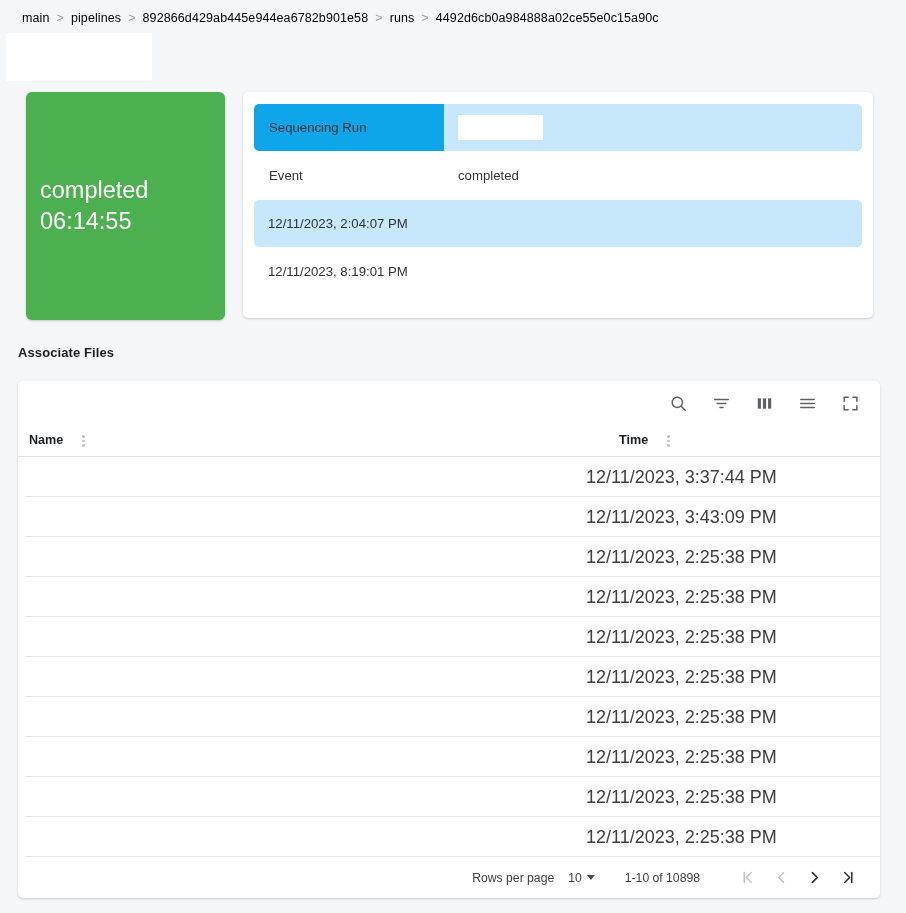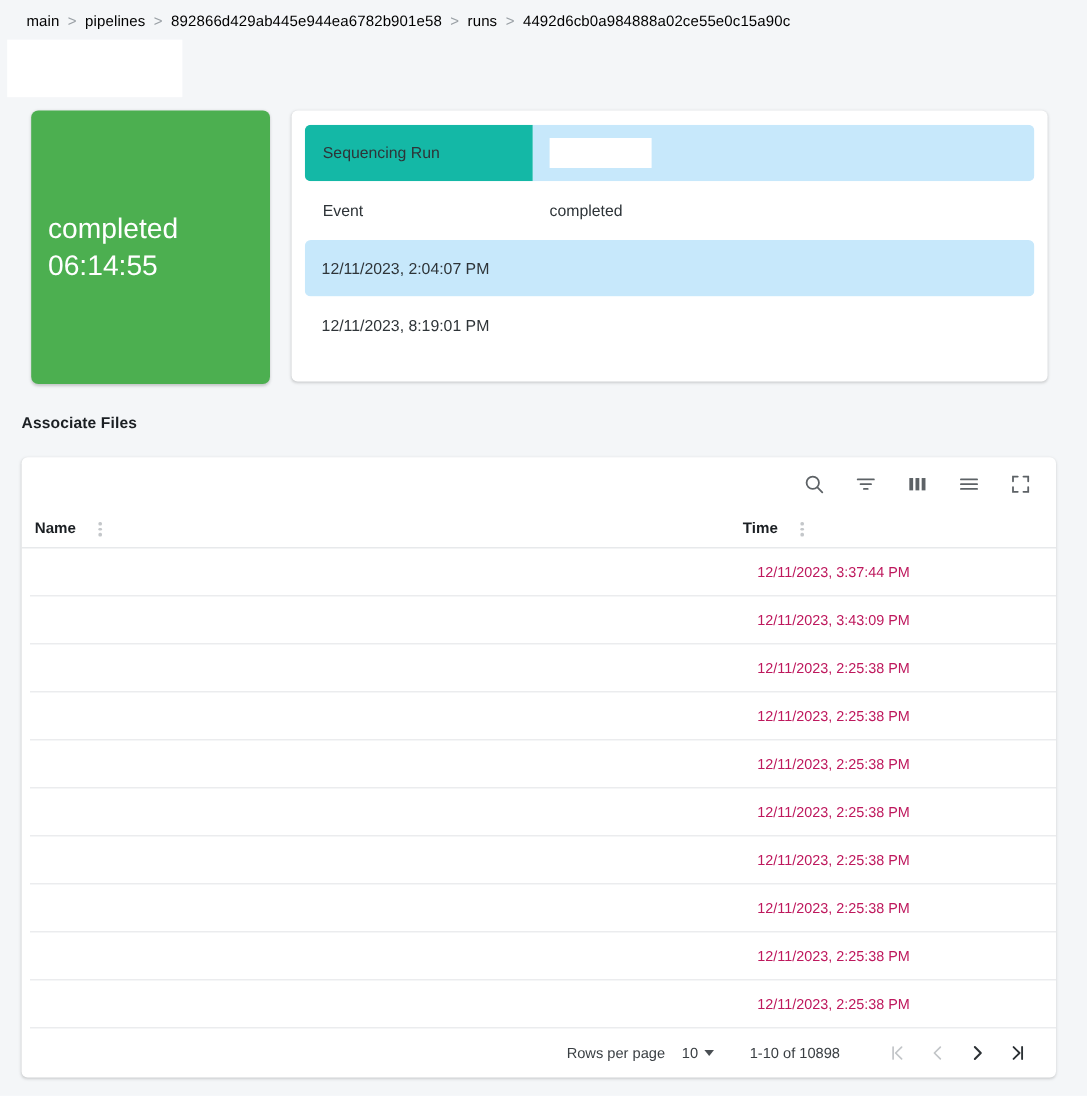--- a/index.html
+++ b/index.html
@@ -96,21 +96,21 @@
     color: #2e3438;
   }
   .detail-value {
     flex: 1;
     display: flex;
     align-items: center;
     padding-left: 14px;
     font-size: 13.2px;
     color: #2e3438;
   }
-  .detail-row.hl .detail-label { background: #14b8a6; }
+  .detail-row.hl .detail-label { background: #0ea5e9; }
   .detail-row.hl .detail-value { background: #c7e8fb; }
   .redact-inline {
     display: inline-block;
     width: 85px;
     height: 25px;
     background: #ffffff;
   }
 
   
   .section-title {
@@ -204,23 +204,23 @@
   }
   .cell-name {
     position: absolute;
     left: 11px;
     width: 270px;
     font-size: 13px;
     color: #1f2326;
   }
   .cell-time {
     position: absolute;
-    left: 613px;
-    font-size: 12px;
-    color: #be185d;
+    left: 568px;
+    font-size: 18px;
+    color: #404040;
   }
 
   .table-footer {
     height: 41px;
     display: flex;
     align-items: center;
     justify-content: flex-end;
     padding-right: 16px;
     font-size: 12.2px;
     color: #3a3f43;

